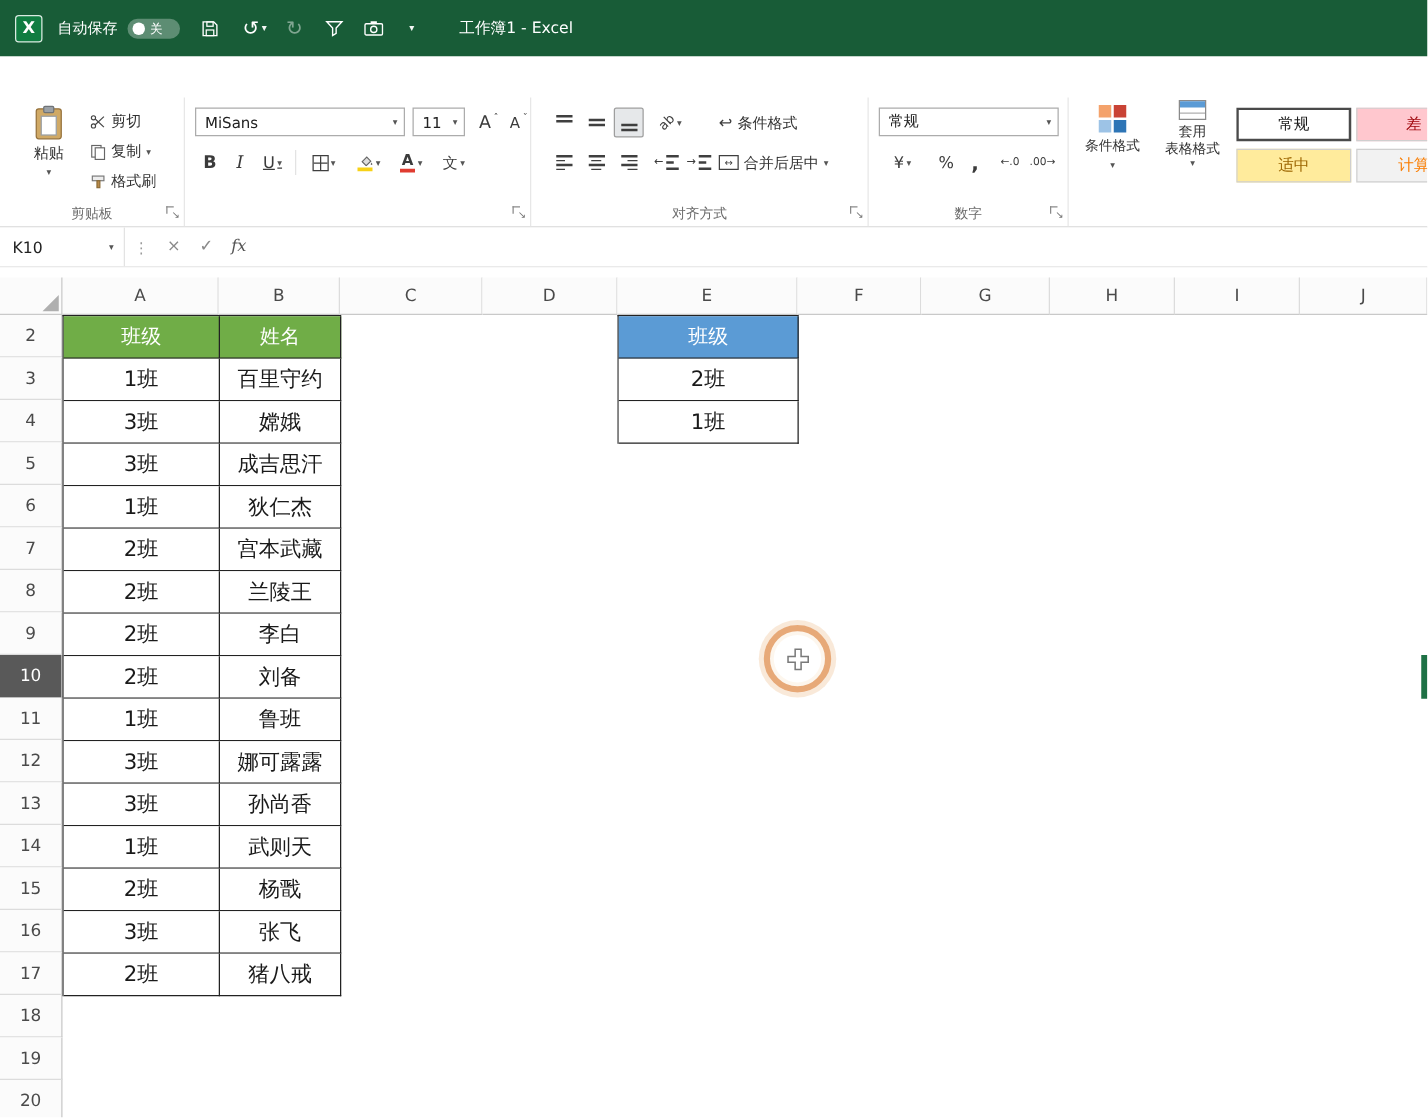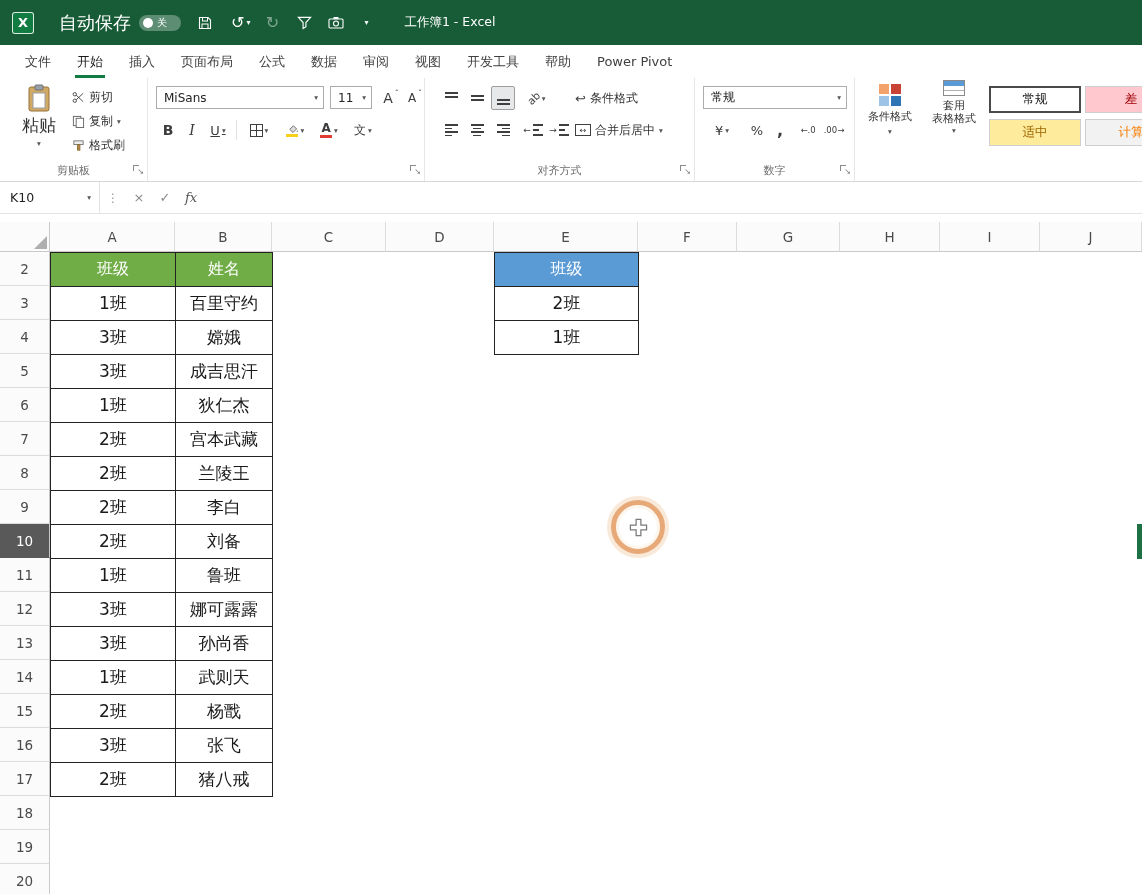--- a/index.html
+++ b/index.html
@@ -3,21 +3,21 @@
 <meta charset="utf-8">
 <style>
 *{margin:0;padding:0;box-sizing:border-box}
 html,body{width:1142px;height:894px;overflow:hidden}
 body{font-family:"DejaVu Sans","Liberation Sans",sans-serif;background:#fff;position:relative;color:#333}
 .app{position:absolute;inset:0;width:1142px;height:894px;overflow:hidden}
 
 
 .titlebar{position:absolute;left:0;top:0;width:100%;height:45px;background:#185C37;display:flex;align-items:center;color:#fff}
 .xlogo{width:22px;height:22px;margin-left:12px;background:#107C41;border:1px solid rgba(255,255,255,.85);border-radius:3px;display:flex;align-items:center;justify-content:center;font-weight:bold;font-size:13px;color:#fff;flex:none}
-.autosave-label{margin-left:25px;font-size:18px;white-space:nowrap}
+.autosave-label{margin-left:12px;font-size:12px;white-space:nowrap}
 .autosave-toggle{margin-left:8px;width:42px;height:16px;border-radius:8px;background:rgba(255,255,255,.30);display:flex;align-items:center;padding:0 4px;gap:4px;flex:none}
 .autosave-knob{width:10px;height:10px;border-radius:50%;background:#fff;flex:none}
 .autosave-state{font-size:10px;color:#fff}
 .qat-btn{height:28px;min-width:24px;padding:0 4px;display:flex;align-items:center;justify-content:center;gap:2px;border-radius:3px;color:#fff;flex:none}
 .qat-btn .glyph{font-size:16px;line-height:1}
 .mini{font-size:8px;opacity:.95}
 .disabled{opacity:.45}
 .wintitle{margin-left:26px;font-size:12.5px;white-space:nowrap}
 .searchbox{position:absolute;left:735px;top:8px;width:400px;height:29px;background:rgba(255,255,255,.22);border-radius:4px;display:flex;align-items:center;padding-left:14px;gap:9px;font-size:12.5px;color:#EAF3EE}
 
@@ -126,44 +126,31 @@
           <circle cx="8" cy="8.5" r="2.5" fill="none" stroke="#fff" stroke-width="1.1"></circle>
           <rect x="5.5" y="2" width="5" height="2" fill="#fff"></rect>
         </svg>
     </div>
     <div class="qat-btn" style="margin-left:6px">
         <span class="mini">▾</span>
       </div>
     <span class="wintitle">工作簿1 - Excel</span>
   </div>
 
-  <div class="menubar" id="menu-tabs">
-      <div class="tab">文件</div>
-      <div class="tab active">开始</div>
-      <div class="tab">插入</div>
-      <div class="tab">页面布局</div>
-      <div class="tab">公式</div>
-      <div class="tab">数据</div>
-      <div class="tab">审阅</div>
-      <div class="tab">视图</div>
-      <div class="tab">开发工具</div>
-      <div class="tab">帮助</div>
-      <div class="tab">Power Pivot</div>
-    </div>
 
   <div class="ribbon">
 
     <div class="group" style="left:0;width:148px">
       <div style="position:absolute;left:12px;top:6px;width:54px;display:flex;flex-direction:column;align-items:center;gap:2px">
         <svg width="24" height="28" viewBox="0 0 24 28">
           <rect x="2" y="3" width="20" height="24" rx="2" fill="#D0A965" stroke="#95713B"></rect>
           <rect x="8" y="1" width="8" height="5" rx="1" fill="#9AA0A6" stroke="#6F7377"></rect>
           <rect x="6" y="9" width="12" height="15" fill="#fff" stroke="#9AA0A6"></rect>
         </svg>
-        <span style="font-size:17px">粘贴</span>
+        <span style="font-size:12px">粘贴</span>
         <span class="chev">▾</span>
       </div>
       <div style="position:absolute;left:72px;top:8px;display:flex;flex-direction:column;gap:2px">
         <div class="smallrow">
           <svg width="13" height="13" viewBox="0 0 14 14">
               <circle cx="3" cy="10.5" r="1.8" fill="none" stroke="#444"></circle>
               <circle cx="3" cy="3.5" r="1.8" fill="none" stroke="#444"></circle>
               <line x1="4.5" y1="9.5" x2="12" y2="2.5" stroke="#444"></line>
               <line x1="4.5" y1="4.5" x2="12" y2="11.5" stroke="#444"></line>
             </svg>

